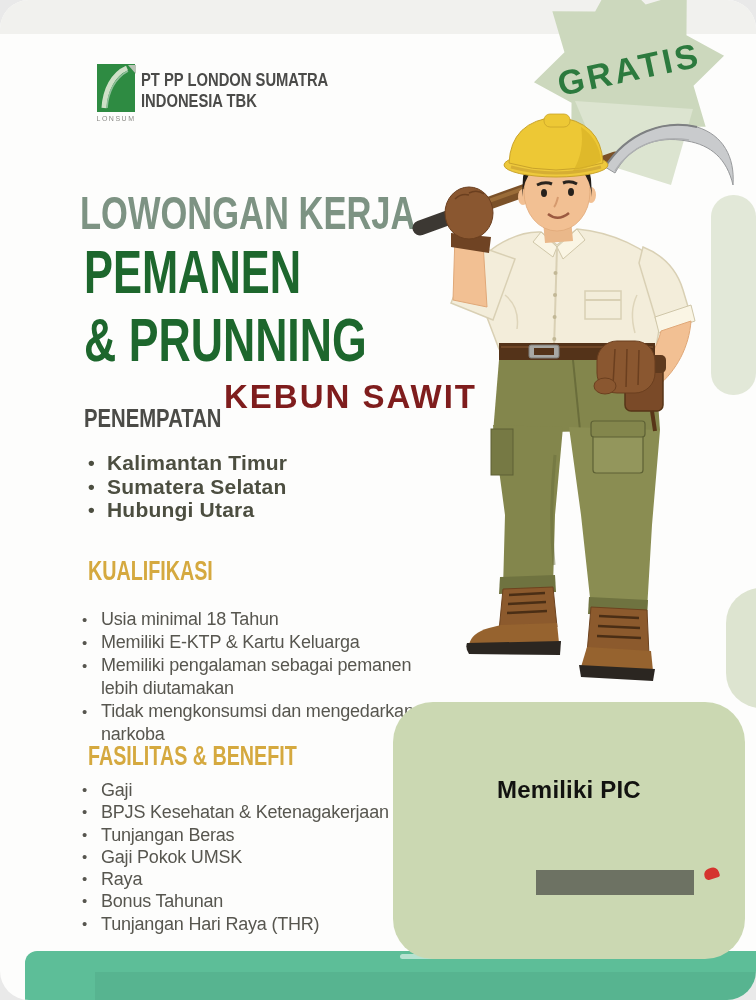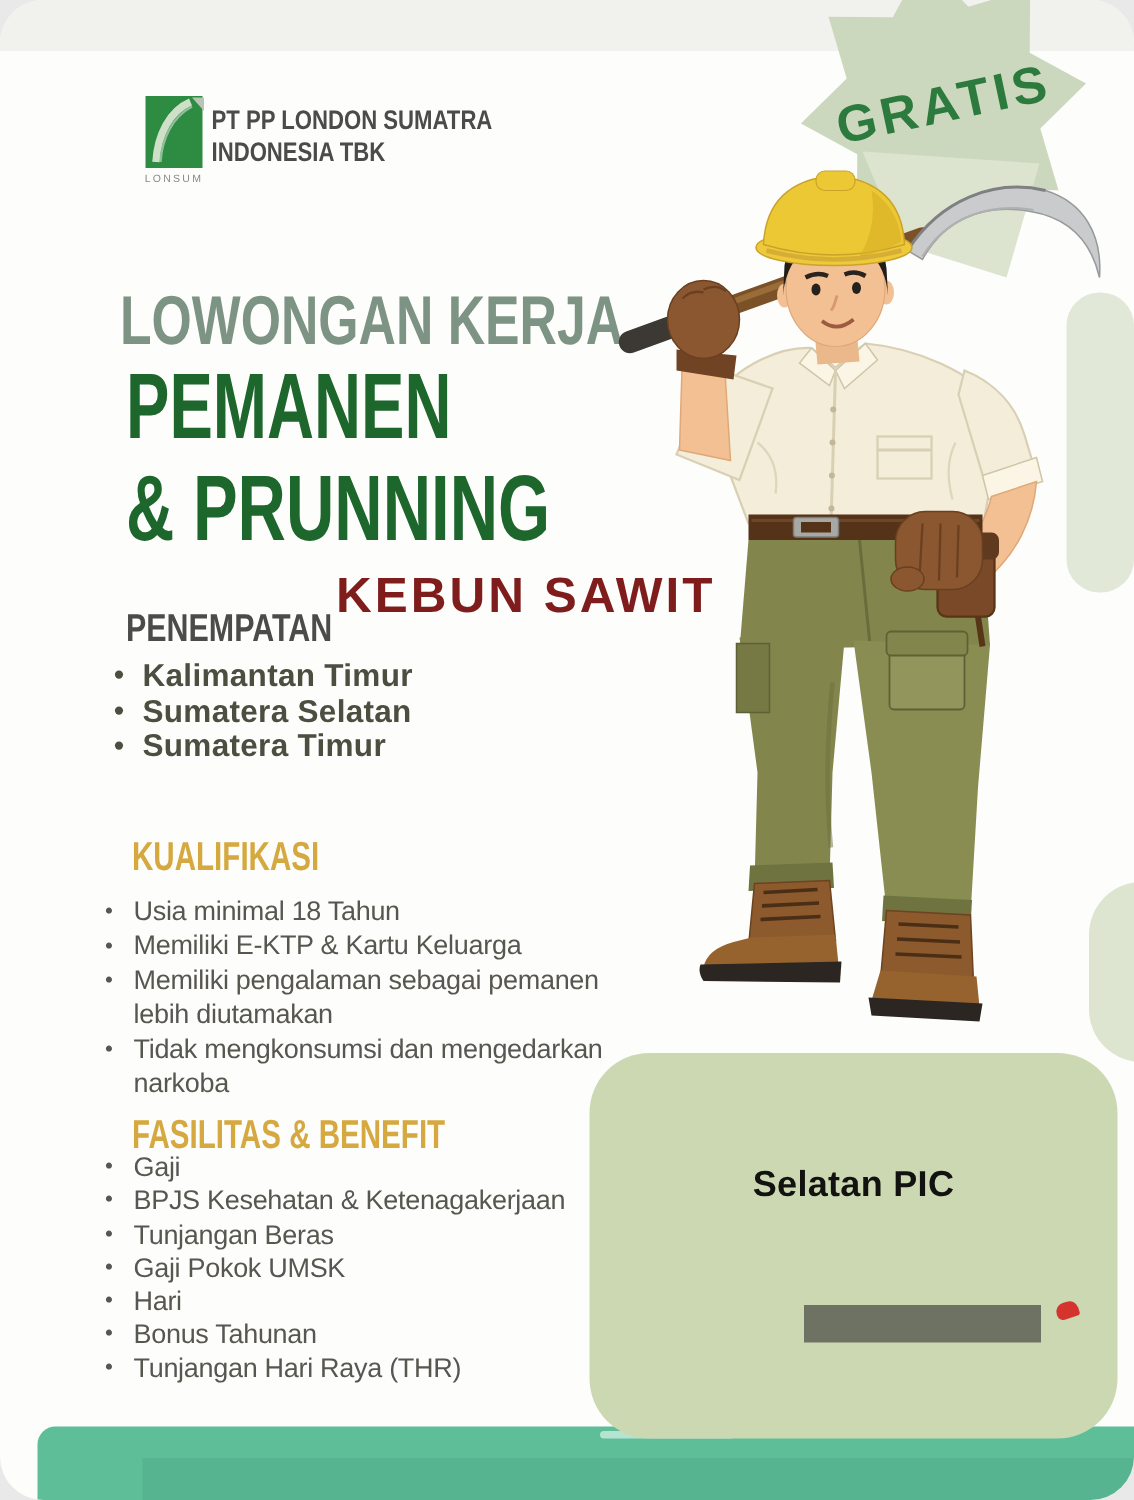--- a/index.html
+++ b/index.html
@@ -28,21 +28,21 @@
   .kicker .cond{transform:scaleX(0.75);}
   .role1{left:84px;top:236px;color:#1d672d;font-weight:bold;font-size:62px;}
   .role1 .cond{transform:scaleX(0.70);}
   .role2{left:84px;top:304px;color:#1d672d;font-weight:bold;font-size:62px;}
   .role2 .cond{transform:scaleX(0.72);}
   .loc-type{left:224px;top:378px;color:#7f1d1d;font-weight:bold;font-size:33px;letter-spacing:2px;white-space:nowrap;}
 
   
   .placement-h{left:84px;top:403px;color:#4b4b47;font-weight:bold;font-size:26px;}
   .placement-h .cond{transform:scaleX(0.78);}
-  ul.blist{list-style:none;margin:0;padding:0;}
+  ul.blist{list-style:none;margin:12px;padding:0;}
   ul.blist li{position:relative;padding-left:23px;}
   ul.blist li::before{content:"\2022";position:absolute;left:4px;top:0;}
   .placement-list{left:72px;top:439px;font-weight:bold;font-size:21px;line-height:23.5px;color:#4c4e40;letter-spacing:0.2px;}
   .placement-list li::before{font-size:19px;}
 
   
   .gold-h{color:#d5a93f;font-weight:bold;font-size:27px;}
   .gold-h .cond{transform:scaleX(0.73);}
   .qual-h{left:88px;top:556px;}
   .ben-h{left:88px;top:709px;margin-top:32px;}
@@ -180,46 +180,46 @@
   <div class="abs kicker"><span class="cond">LOWONGAN KERJA</span></div>
   <div class="abs role1"><span class="cond">PEMANEN</span></div>
   <div class="abs role2"><span class="cond">&amp; PRUNNING</span></div>
   <div class="abs loc-type">KEBUN SAWIT</div>
 
   <div class="abs placement-h"><span class="cond">PENEMPATAN</span></div>
   <ul class="abs blist placement-list">
 
   <li>Kalimantan Timur</li>
       <li>Sumatera Selatan</li>
-      <li>Sumatera Timur</li>
+      <li>Hubungi Utara</li>
     </ul>
 
   <div class="abs gold-h qual-h"><span class="cond">KUALIFIKASI</span></div>
   <ul class="abs blist body-list qual-list">
 
   <li>Usia minimal 18 Tahun</li>
       <li>Memiliki E-KTP &amp; Kartu Keluarga</li>
       <li>Memiliki pengalaman sebagai pemanen lebih diutamakan</li>
       <li>Tidak mengkonsumsi dan mengedarkan narkoba</li>
     </ul>
 
   <div class="abs gold-h ben-h"><span class="cond">FASILITAS &amp; BENEFIT</span></div>
   <ul class="abs blist body-list ben-list">
 
   <li>Gaji</li>
       <li>BPJS Kesehatan &amp; Ketenagakerjaan</li>
       <li>Tunjangan Beras</li>
       <li>Gaji Pokok UMSK</li>
-      <li>Hari</li>
+      <li>Raya</li>
       <li>Bonus Tahunan</li>
       <li>Tunjangan Hari Raya (THR)</li>
     </ul>
 
   <div class="abs panel">
-    <div class="contact-heading">Selatan PIC</div>
+    <div class="contact-heading">Memiliki PIC</div>
     <div class="redacted-bar"></div>
     <div class="red-mark"></div>
   </div>
 
   <div class="abs footer-bar">
     <div class="footer-shade"></div>
     <div class="footer-glint"></div>
   </div>
 
 </div>

